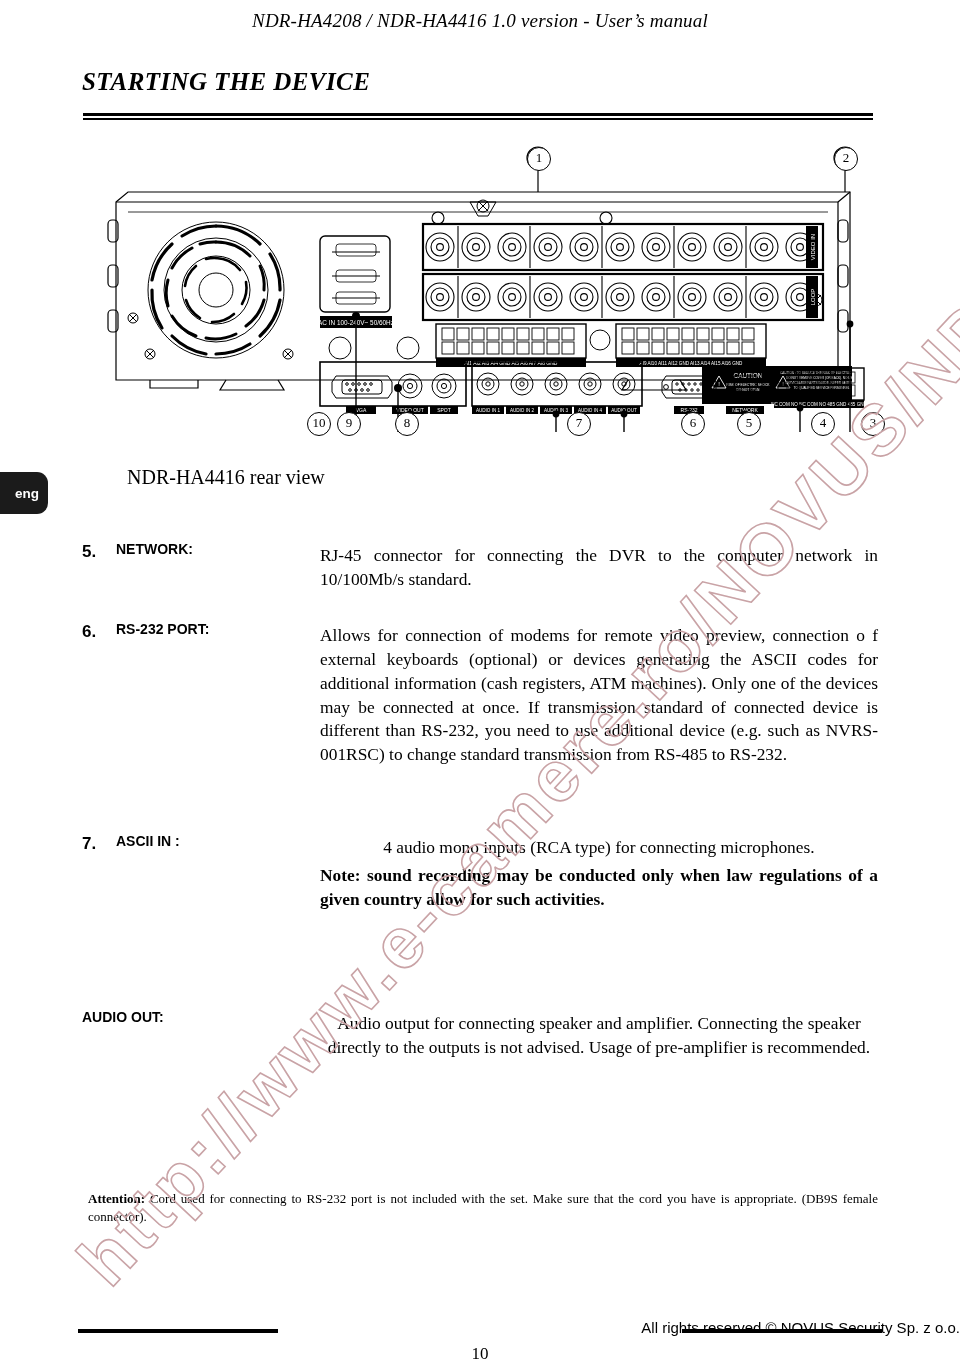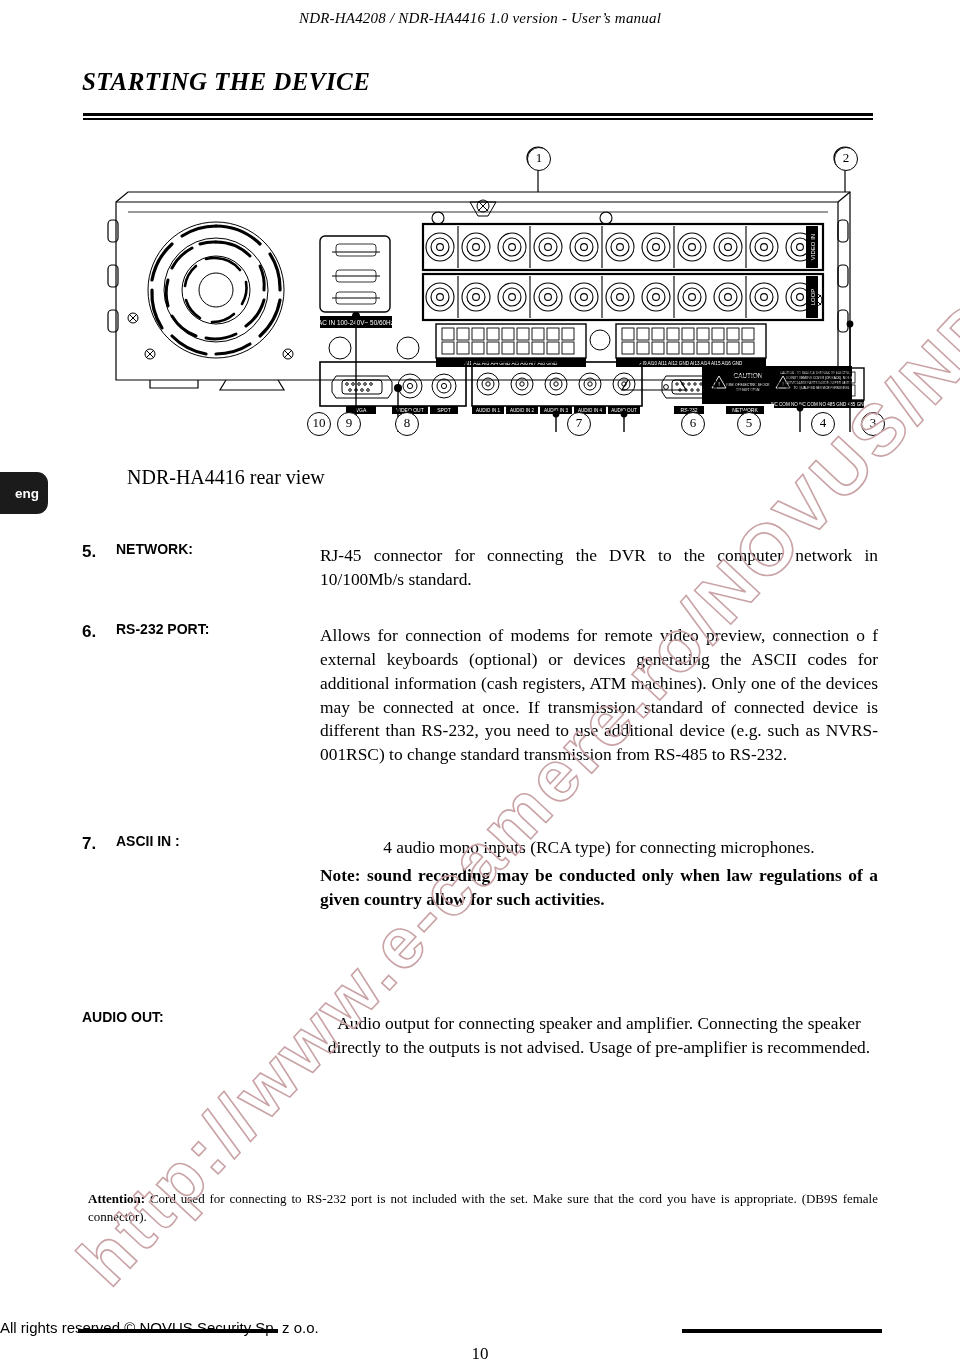--- a/index.html
+++ b/index.html
@@ -18,21 +18,21 @@
 
   
   .running-header {
     position: absolute;
     top: 10px;
     left: 0;
     width: 960px;
     text-align: center;
     font-family: "Liberation Serif", serif;
     font-style: italic;
-    font-size: 15px;
+    font-size: 19px;
     letter-spacing: .2px;
   }
 
   
   .page-title {
     position: absolute;
     top: 68px;
     left: 82px;
     font-family: "Liberation Serif", serif;
     font-weight: bold;
@@ -154,21 +154,21 @@
     height: 4px;
     background: #000;
   }
   .footer-rule-l { left: 78px; width: 200px; }
   .footer-rule-r { right: 78px; width: 200px; }
   .footer-text {
     position: absolute;
     top: 11px;
     left: 0;
     width: 960px;
-    text-align: left;
+    text-align: right;
     font-family: "Liberation Sans", sans-serif;
     font-size: 15px;
   }
   .footer-page {
     position: absolute;
     top: 36px;
     left: 0;
     width: 960px;
     text-align: center;
     font-family: "Liberation Serif", serif;

